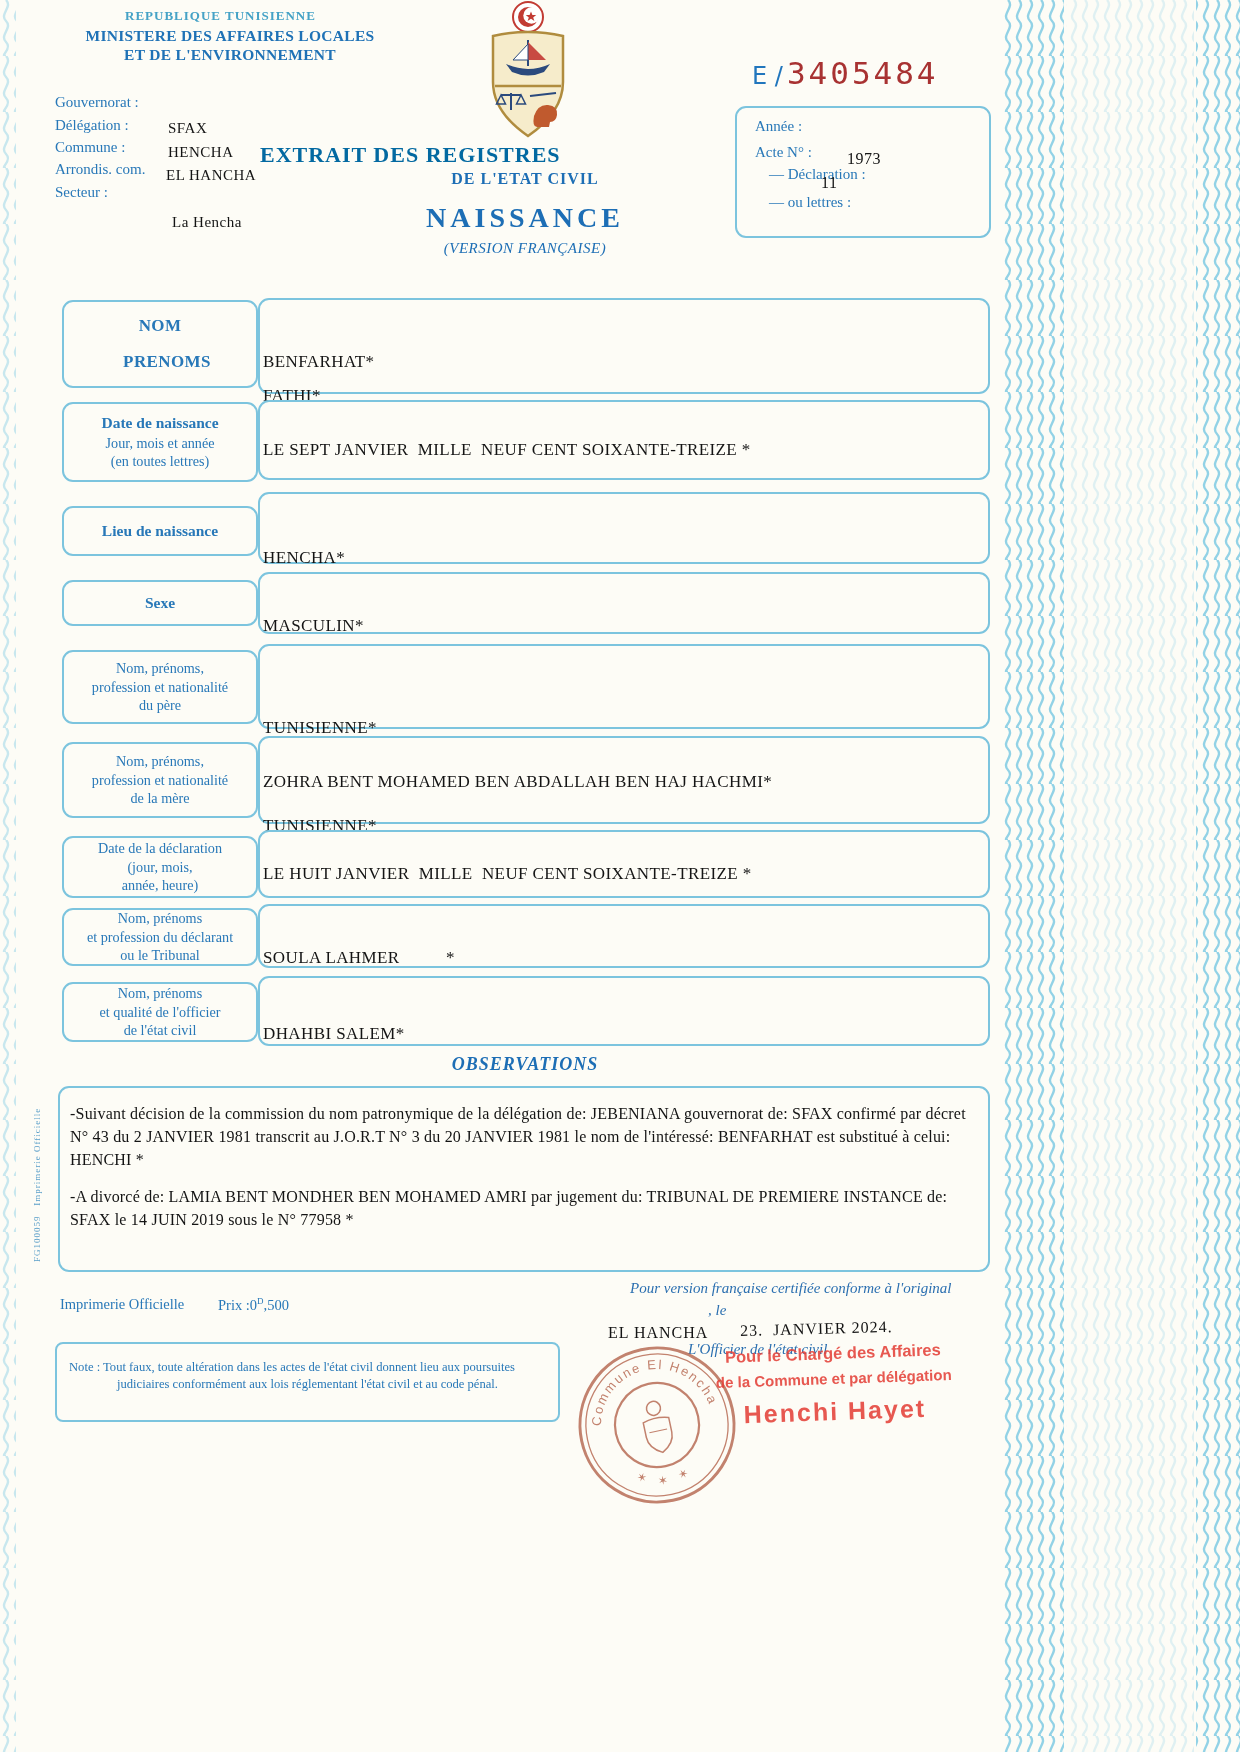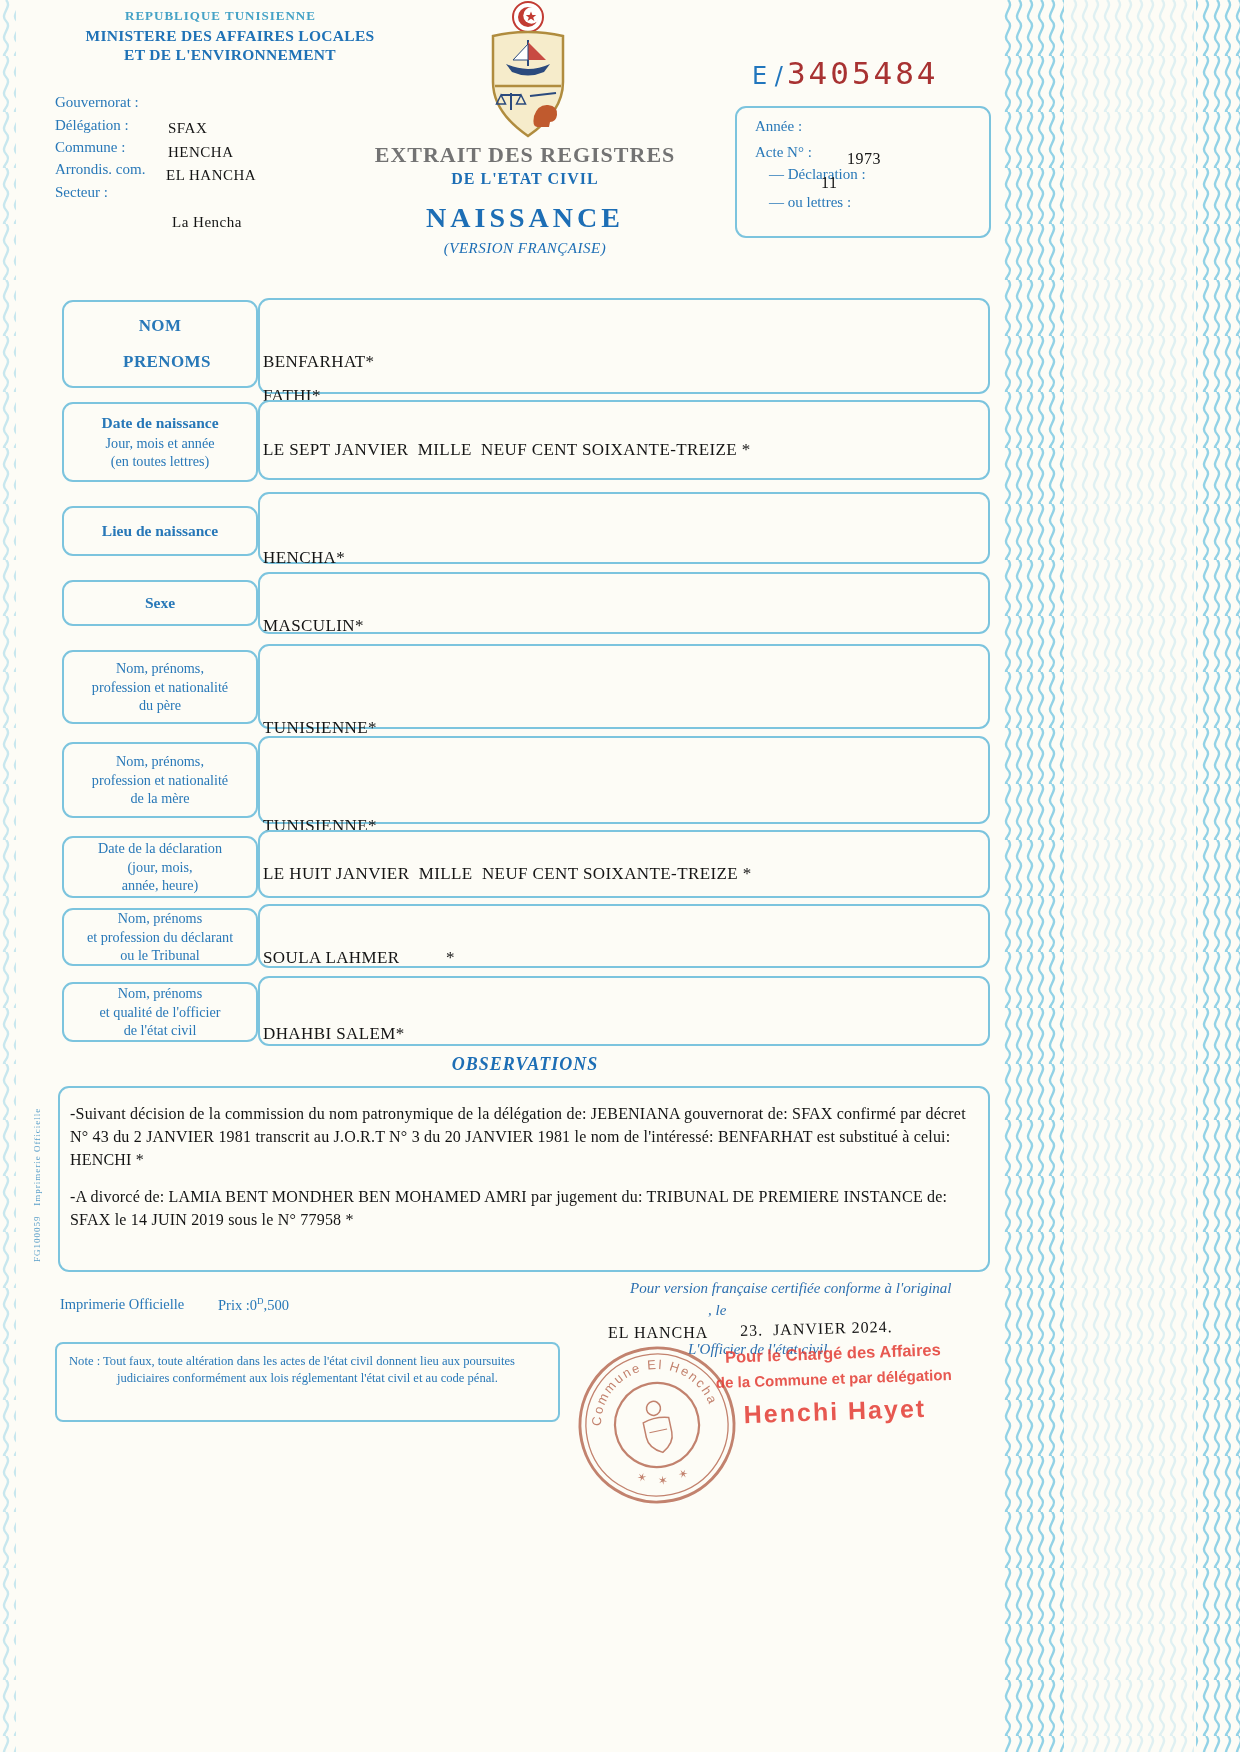--- a/index.html
+++ b/index.html
@@ -10,30 +10,30 @@
   .lbl { color:#2878b8; text-align:center; display:flex; flex-direction:column; justify-content:center; align-items:center; line-height:1.3; padding:2px 3px; }
   .l-big { font-size:17px; font-weight:bold; letter-spacing:.4px; }
   .l-b  { font-size:15.5px; font-weight:bold; }
   .l-n  { font-size:14.2px; }
   .gap  { margin-top:14px;margin-left:14px; }
   .value { color:#141414; font-size:17px; letter-spacing:.4px; white-space:pre; font-family:"Liberation Serif", serif; }
   .hlabel { font-size:15px; color:#2878b8; }
   .hvalue { font-size:15px; color:#141414; letter-spacing:.5px; }
   .ministry { font-size:15.5px; font-weight:bold; color:#1f72b6; letter-spacing:.3px; text-align:center; line-height:1.25; }
   .republic { font-size:13px; color:#45a2c6; font-weight:bold; letter-spacing:1px; }
-  .title1 { font-size:22px; font-weight:bold; color:#737373; letter-spacing:1px; text-align:center; }
+  .title1 { font-size:22px; font-weight:bold; color:#0369a1; letter-spacing:1px; text-align:left; }
   .title2 { font-size:16px; font-weight:bold; color:#1d6eb5; letter-spacing:1px; text-align:center; }
   .titleMain { font-size:28px; font-weight:bold; color:#1d6eb5; letter-spacing:4px; text-align:center; }
   .titleSub { font-size:15px; font-style:italic; color:#1d6eb5; text-align:center; letter-spacing:.5px; }
   .serial-prefix { font-size:24px; color:#2176bd; font-family:"DejaVu Sans", sans-serif; }
   .serial-num { font-size:31px; color:#a83232; font-family:"DejaVu Sans Mono", monospace; letter-spacing:3px; }
   .obs-title { font-size:18px; font-weight:bold; font-style:italic; color:#1d6eb5; letter-spacing:1px; text-align:center; }
   .obs-text { font-size:16px; color:#141414; line-height:1.45; letter-spacing:.2px; }
   .obs-text p { margin-bottom:13px; }
-  .note-text { font-size:12.6px; color:#2878b8; line-height:1.35; padding:9px 12px 6px 60px; text-indent:-48px; }
+  .note-text { font-size:12.6px; color:#2878b8; line-height:1.35; padding:9px 12px 6px 60px; text-indent:-48px;margin-top:6px; }
   .ital-blue { font-style:italic; color:#2b6fb0; font-size:15px; }
   .black-type { font-size:16px; color:#141414; letter-spacing:1px; white-space:pre; }
   .red-stamp { color:#e4423a; font-family:"Liberation Sans", sans-serif; text-align:center; opacity:.88; transform:rotate(-2deg); }
   .red-l1 { font-size:16.5px; font-weight:bold; }
   .red-l2 { font-size:15px; font-weight:bold; margin-top:7px; }
   .red-name { font-size:25px; font-weight:bold; letter-spacing:2px; margin-top:10px; }
   .side-code { font-size:9px; color:#5b9fc9; transform:rotate(-90deg); transform-origin:left top; letter-spacing:1px; white-space:pre; }
   .footer-blue { font-size:14.5px; color:#2878b8; }
   sup { font-size:9px; }
 </style>
@@ -153,20 +153,21 @@
   </div>
   <div class="abs box" style="left:258px;top:644px;width:732px;height:85px"></div>
   <div class="abs value" style="left:263px;top:718px">TUNISIENNE*</div>
 
   <div class="abs box lbl" style="left:62px;top:742px;width:196px;height:76px">
     <div class="l-n">Nom, prénoms,</div>
     <div class="l-n">profession et nationalité</div>
     <div class="l-n">de la mère</div>
   </div>
   <div class="abs box" style="left:258px;top:736px;width:732px;height:88px"></div>
+  <div class="abs value" style="left:263px;top:772px">ZOHRA BENT MOHAMED BEN ABDALLAH BEN HAJ HACHMI*</div>
   <div class="abs value" style="left:263px;top:816px">TUNISIENNE*</div>
 
   <div class="abs box lbl" style="left:62px;top:836px;width:196px;height:62px">
     <div class="l-n">Date de la déclaration</div>
     <div class="l-n">(jour, mois,</div>
     <div class="l-n">année, heure)</div>
   </div>
   <div class="abs box" style="left:258px;top:830px;width:732px;height:68px"></div>
   <div class="abs value" style="left:263px;top:864px">LE HUIT JANVIER  MILLE  NEUF CENT SOIXANTE-TREIZE *</div>
 

